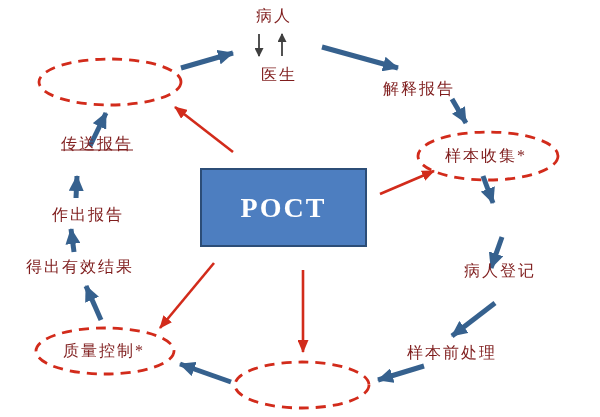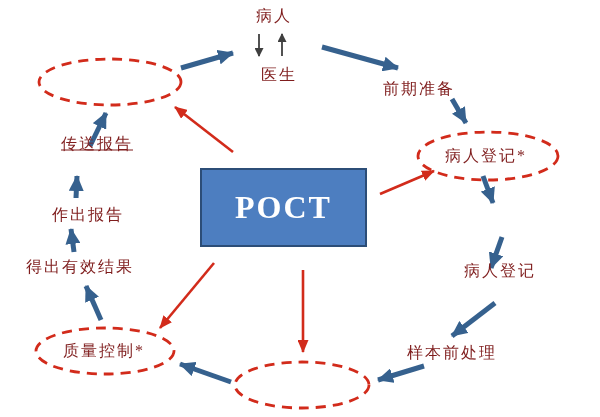--- a/index.html
+++ b/index.html
@@ -28,21 +28,21 @@
     top: 168px;
     width: 167px;
     height: 79px;
     background: #4d7ec0;
     border: 2px solid #2c4d77;
     box-sizing: border-box;
     display: flex;
     align-items: center;
     justify-content: center;
     color: #ffffff;
-    font-size: 32px;
+    font-size: 28px;
     font-weight: bold;
     letter-spacing: 2px;
     z-index: 3;
   }
 </style>
 </head>
 <body>
 
 <div class="canvas">
 
@@ -81,22 +81,22 @@
     <line x1="90" y1="146" x2="106" y2="113" stroke="#36618E" stroke-width="5" marker-end="url(#mblue)"></line>
 
     <line x1="233" y1="152" x2="175" y2="107" stroke="#D22B1B" stroke-width="2.6" marker-end="url(#mred)"></line>
     <line x1="380" y1="194" x2="434" y2="171" stroke="#D22B1B" stroke-width="2.6" marker-end="url(#mred)"></line>
     <line x1="214" y1="263" x2="160" y2="328" stroke="#D22B1B" stroke-width="2.6" marker-end="url(#mred)"></line>
     <line x1="303" y1="270" x2="303" y2="352" stroke="#D22B1B" stroke-width="2.6" marker-end="url(#mred)"></line>
   </svg>
 
   <div class="label" style="left:274px; top:16px;">病人</div>
   <div class="label" style="left:279px; top:75px;">医生</div>
-  <div class="label" style="left:419px; top:89px;">前期准备</div>
-  <div class="label" style="left:486px; top:156px;">病人登记*</div>
+  <div class="label" style="left:419px; top:89px;">解释报告</div>
+  <div class="label" style="left:486px; top:156px;">样本收集*</div>
   <div class="label" style="left:500px; top:271px;">病人登记</div>
   <div class="label" style="left:452px; top:353px;">样本前处理</div>
   <div class="label" style="left:104px; top:351px;">质量控制*</div>
   <div class="label" style="left:80px;  top:267px;">得出有效结果</div>
   <div class="label" style="left:88px;  top:215px;">作出报告</div>
   <div class="label" style="left:97px;  top:144px;text-decoration:underline;">传送报告</div>
 
   <div class="poct-box">POCT</div>
 
 </div>

